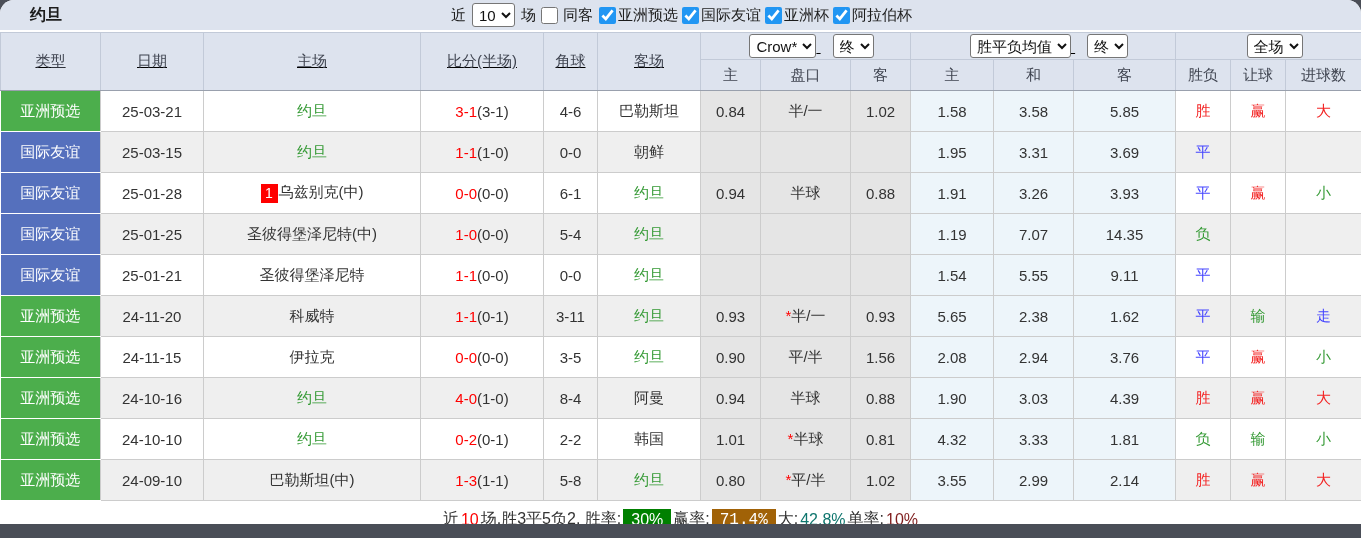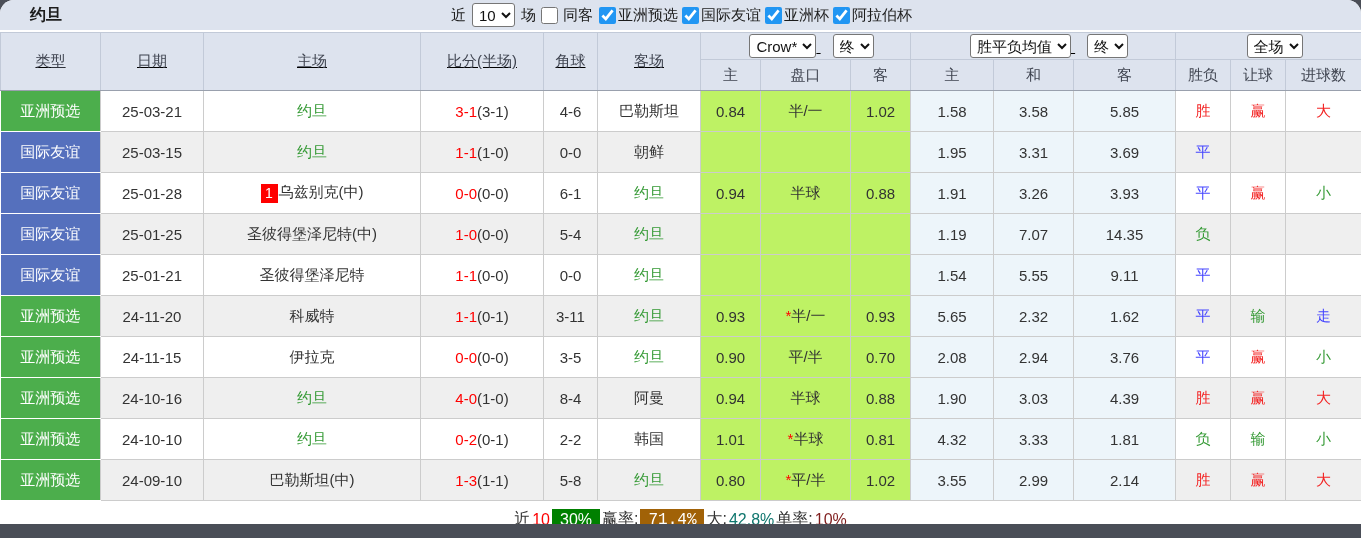--- a/index.html
+++ b/index.html
@@ -18,21 +18,21 @@
   table{width:1361px;border-collapse:collapse;table-layout:fixed;}
   th,td{border:1px solid #ccc;text-align:center;font-weight:normal;font-size:15px;color:#333;
         white-space:nowrap;overflow:hidden;padding:0;}
   thead th{background:#dde3ee;border-color:#c2cad8;color:#3f4450;}
   thead tr.h1{height:27px;text-decoration:underline;}
   thead tr.h2{height:31px;}
   thead tr.h2 th, thead th[rowspan]{border-bottom:1px solid #99a0ad;}
   tbody tr{height:41px;}
   tbody tr:nth-child(even){background:#efefef;}
   tbody tr:nth-child(odd){background:#fff;}
-  td.cream{background:#bef264;}
+  td.cream{background:#e5e5e5;}
   td.lblue{background:#edf5fa;}
   td.type{border-left:none;border-bottom:1px solid #fff;color:#fff;}
   td.type.badge-green{background:#4cae4c;}
   td.type.badge-blue{background:#5570bd;}
   .green{color:#339933;}
   .red{color:#f32424;}
   .blue{color:#4646ff;}
   .team-link{cursor:pointer;}
   .rank{display:inline-block;background:#ff0000;color:#fff;min-width:13px;height:19px;line-height:19px;
         font-size:14px;margin-right:1px;padding:0 2px;vertical-align:middle;}
@@ -283,21 +283,21 @@
       <td>3-11</td>
       <td>
         <span class="team-link green">约旦</span>
       </td>
       <td class="cream">0.93</td>
       <td class="cream">
         <span class="star">*</span><span>半/一</span>
       </td>
       <td class="cream">0.93</td>
       <td class="lblue">5.65</td>
-      <td class="lblue">2.32</td>
+      <td class="lblue">2.38</td>
       <td class="lblue">1.62</td>
       <td class="blue">平</td>
       <td class="green">输</td>
       <td class="blue">走</td>
     </tr>
         <tr>
       <td class="type badge-green">亚洲预选</td>
       <td>24-11-15</td>
       <td>
         <span class="team-link">伊拉克</span>
@@ -306,21 +306,21 @@
         <span class="ft">0-0</span><span class="ht">(0-0)</span>
       </td>
       <td>3-5</td>
       <td>
         <span class="team-link green">约旦</span>
       </td>
       <td class="cream">0.90</td>
       <td class="cream">
         <span>平/半</span>
       </td>
-      <td class="cream">0.70</td>
+      <td class="cream">1.56</td>
       <td class="lblue">2.08</td>
       <td class="lblue">2.94</td>
       <td class="lblue">3.76</td>
       <td class="blue">平</td>
       <td class="red">赢</td>
       <td class="green">小</td>
     </tr>
         <tr>
       <td class="type badge-green">亚洲预选</td>
       <td>24-10-16</td>
@@ -395,20 +395,21 @@
       <td class="red">胜</td>
       <td class="red">赢</td>
       <td class="red">大</td>
     </tr>
       </tbody>
   </table>
 
   <div class="summary">
     <span>近</span>
       <span class="txt-red">10</span>
+      <span>场,胜3平5负2, 胜率:</span>
     <span class="pill bg-green">30%</span>
     <span>赢率:</span>
     <span class="pill bg-red">71.4%</span>
     <span>大:</span>
       <span class="txt-blue">42.8%</span>
     <span>单率:</span>
       <span class="txt-green">10%</span>
   </div>
 
 </div>

